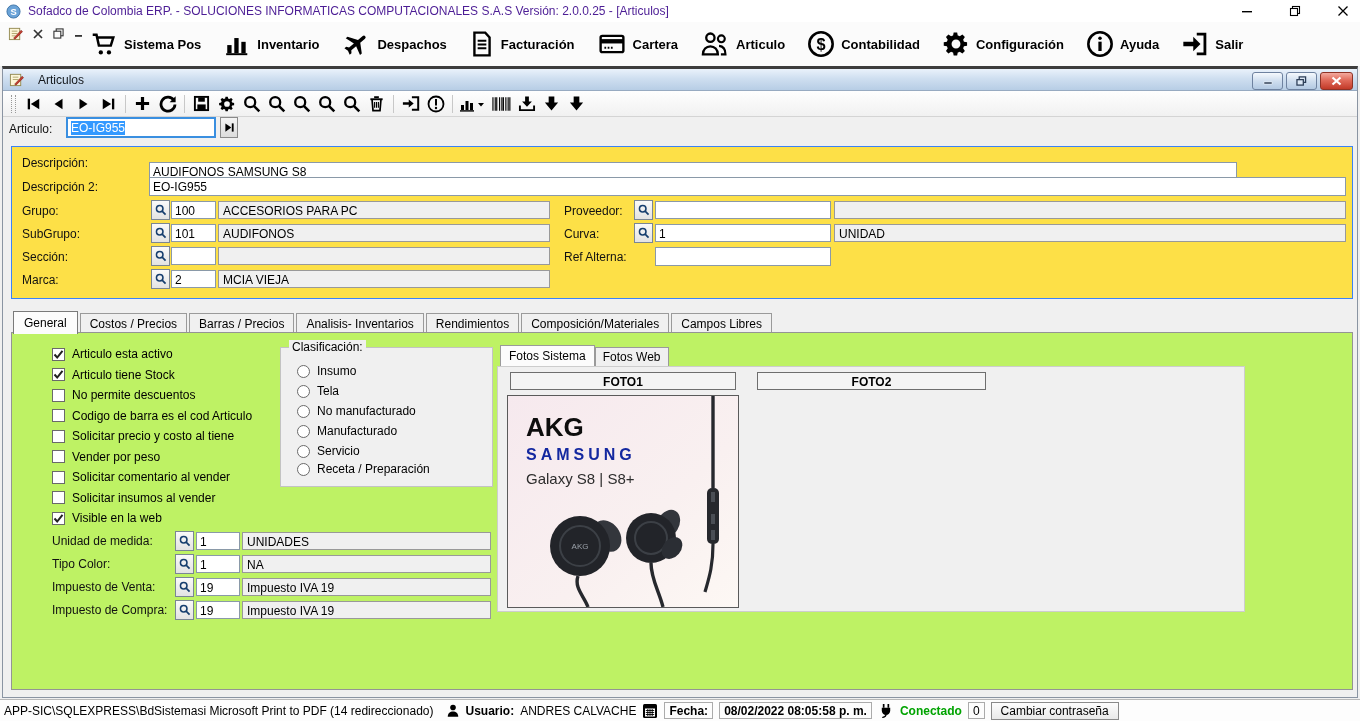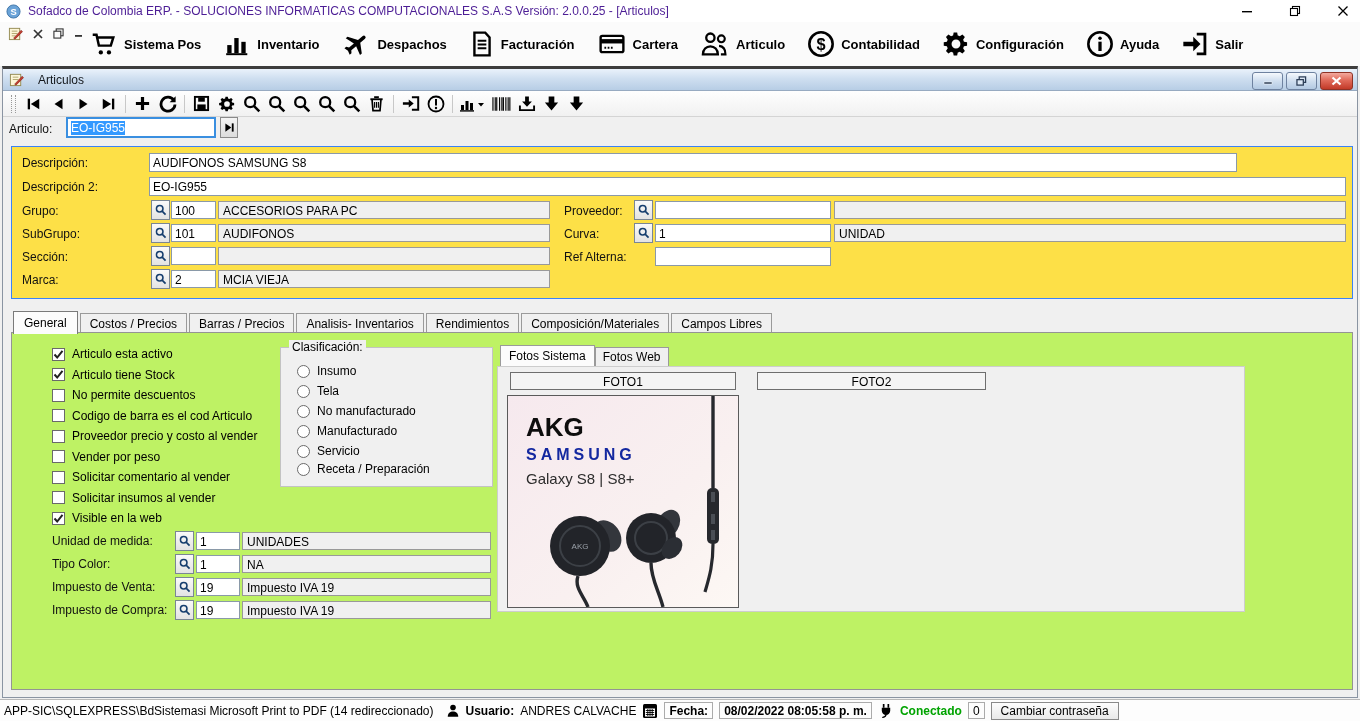--- a/index.html
+++ b/index.html
@@ -67,21 +67,21 @@
   .cb{width:13px;height:13px;border:1px solid #6a6a6a;background:#fff;display:flex;align-items:center;justify-content:center;box-sizing:border-box}
   .radio{width:13px;height:13px;border:1px solid #6a6a6a;border-radius:50%;background:#fff;box-sizing:border-box}
   .groupbox{position:absolute;border:1px solid #c3c3c3;background:#f0f0f0}
   .legend{position:absolute;top:-8px;left:8px;background:#f0f0f0;padding:0 3px;white-space:nowrap}
 
   
   .ptab{border:1px solid #9a9a9a;border-bottom:none;background:#f0f0f0;padding:2px 7px;font-size:12px;white-space:nowrap;cursor:default}
   .ptab.active{background:#fcfcfc;padding:3px 8px;position:relative;z-index:3}
   .photospanel{position:absolute;left:485px;top:33px;width:748px;height:246px;border:1px solid #cdcdcd;background:#f0f0f0;box-sizing:border-box}
   .photohdr{position:absolute;height:18px;border:1px solid #6e6e6e;background:#f4f4f4;text-align:center;
-    font-weight:400;line-height:18px;box-sizing:border-box}
+    font-weight:700;line-height:18px;box-sizing:border-box}
   .photobox{position:absolute;background:#fff;box-sizing:border-box}
 
   
   .statusbar{position:absolute;left:0;top:699px;width:1360px;height:22px;background:#fdfdfd;border-top:1px solid #b8b8b8;
     display:flex;align-items:center;gap:6px;padding-left:4px;box-sizing:border-box;white-space:nowrap}
   .scell{border:1px solid #ababab;background:#fdfdfd;padding:0 4px;height:17px;display:flex;align-items:center;box-sizing:border-box}
   .spushbtn{border:1px solid #8a8a8a;background:linear-gradient(#fdfdfd,#e9e9e9);padding:4px 9px;height:18px;
     display:flex;align-items:center;box-sizing:border-box;cursor:default}
   .bold{font-weight:700}
   .green{color:#00a300;font-weight:700}
@@ -384,21 +384,21 @@
     </div>
     <span class="recbtn" style="left:217px;top:48px">
       <svg width="11" height="11" viewBox="0 0 12 12">
           <path d="M1.5 1.5l6.5 4.5-6.5 4.5z" fill="#000"></path>
           <rect x="8.5" y="1.5" width="2" height="9" fill="#000"></rect>
         </svg>
     </span>
 
     <div class="fpanel">
       <span class="lab" style="left:10px;top:9px">Descripción:</span>
-      <div class="tb-input" style="left:137px;top:6px;width:1088px;height:19px"><span>AUDIFONOS  SAMSUNG S8</span></div>
+      <div class="tb-input" style="left:137px;top:15px;width:1088px;height:19px"><span>AUDIFONOS  SAMSUNG S8</span></div>
 
       <span class="lab" style="left:10px;top:33px">Descripción 2:</span>
       <div class="tb-input" style="left:137px;top:30px;width:1197px;height:19px"><span>EO-IG955</span></div>
 
       <span class="lab" style="left:10px;top:57px">Grupo:</span>
       <span class="sbtn-search" style="left:139px;top:53px">
         <svg width="12" height="12" viewBox="0 0 14 14">
             <circle cx="5.5" cy="5.5" r="3.8" fill="none" stroke="#163e6e" stroke-width="1.8"></circle>
             <path d="M8.3 8.3l4 4" stroke="#163e6e" stroke-width="2"></path>
           </svg>
@@ -491,21 +491,21 @@
       <div class="ckrow" style="left:40px;top:55px">
         <span class="cb"></span>
         <span>No permite descuentos</span>
       </div>
       <div class="ckrow" style="left:40px;top:75.5px">
         <span class="cb"></span>
         <span>Codigo de barra es el cod Articulo</span>
       </div>
       <div class="ckrow" style="left:40px;top:96px">
         <span class="cb"></span>
-        <span>Proveedor precio y costo al vender</span>
+        <span>Solicitar precio y costo al tiene</span>
       </div>
       <div class="ckrow" style="left:40px;top:116.5px">
         <span class="cb"></span>
         <span>Vender por peso</span>
       </div>
       <div class="ckrow" style="left:40px;top:137px">
         <span class="cb"></span>
         <span>Solicitar comentario al vender</span>
       </div>
       <div class="ckrow" style="left:40px;top:157.5px">

